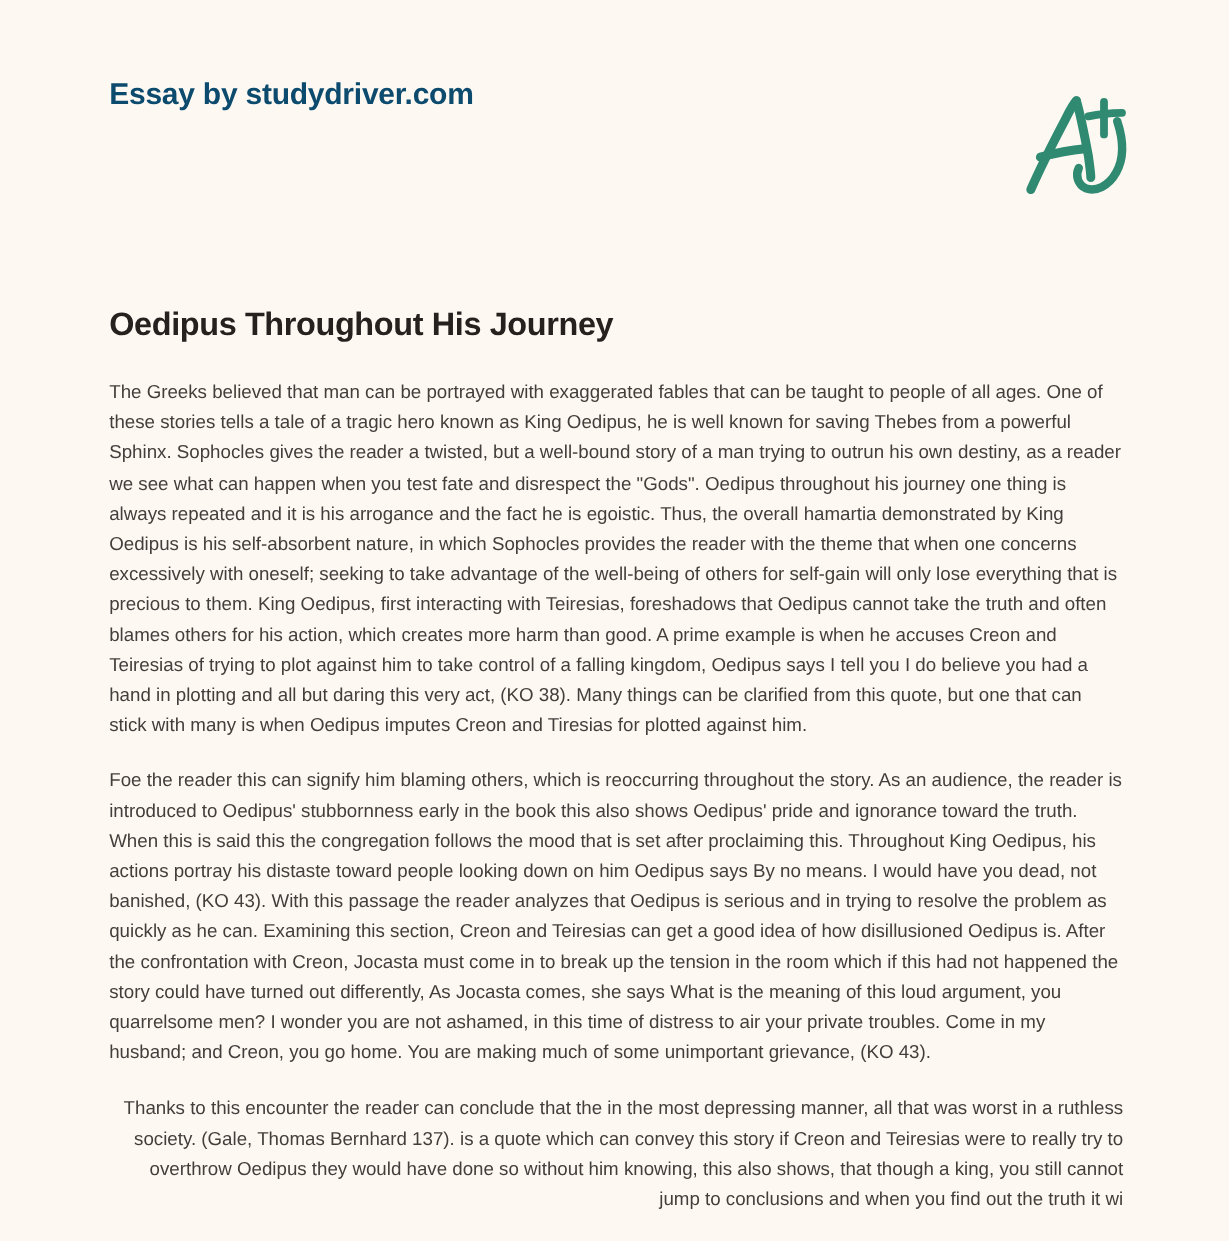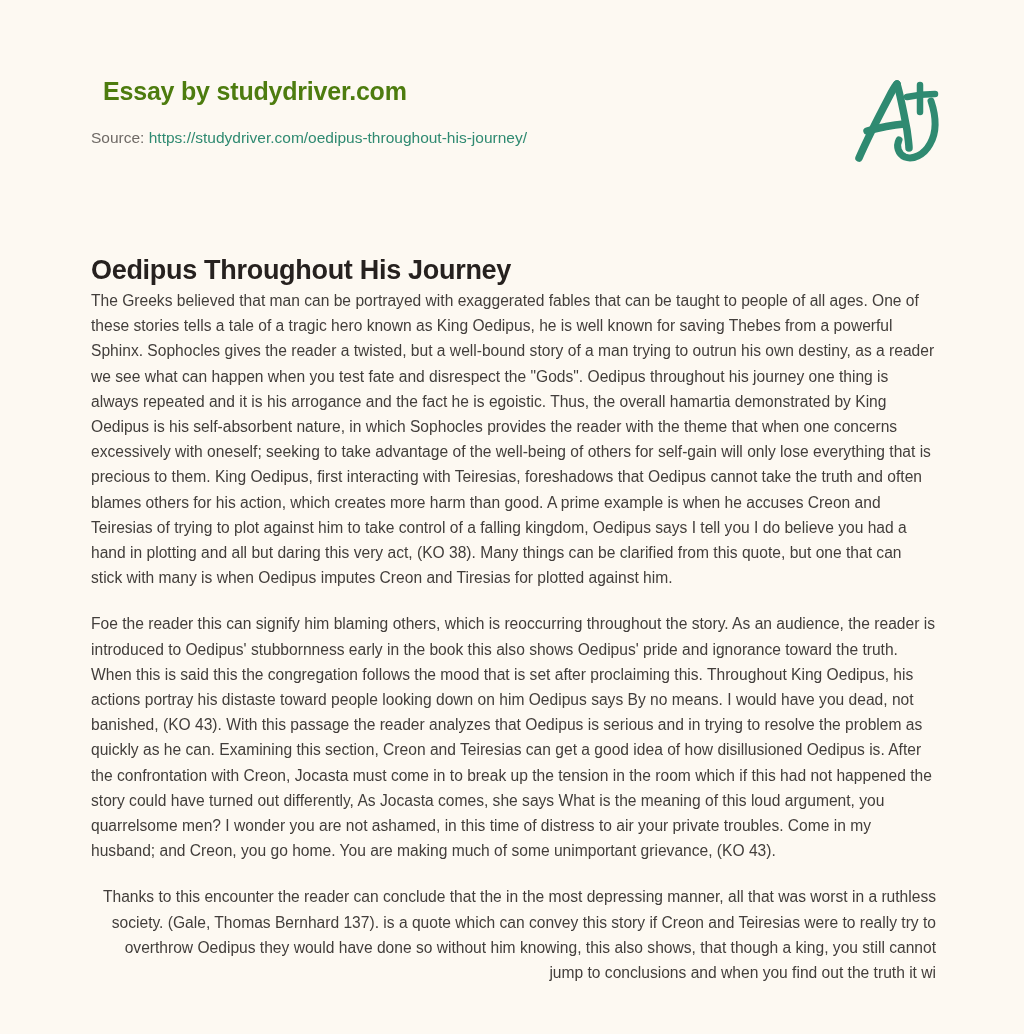--- a/index.html
+++ b/index.html
@@ -30,23 +30,23 @@
     left: 91px;
     top: 62px;
     right: 78px;
     height: 120px;
   }
 
   .brand-line {
     font-size: 25px;
     font-weight: 700;
     letter-spacing: -0.2px;
-    color: #4d7c0f;
+    color: #0c4a6e;
     line-height: 34px;
-    margin: 12px;
+    margin: 0;
   }
 
   .source-line {
     margin: 19px 0 0 0;
     font-size: 15.5px;
     line-height: 22px;
     color: #6f6a66;
     white-space: nowrap;
   }
 
@@ -84,20 +84,21 @@
   .article-title {
     margin: 0;
     font-size: 27px;
     font-weight: 700;
     letter-spacing: -0.3px;
     color: #26211f;
     line-height: 36px;
   }
 
   .body-copy {
+    margin-top: 27px;
   }
 
   .body-copy p {
     margin: 0 0 21px 0;
     font-size: 15.6px;
     line-height: 25.2px;
     color: #423e3b;
     text-align: left;
   }
 
@@ -106,24 +107,20 @@
     text-align: right;
   }
 </style>
 </head>
 <body>
 
 <div class="page">
 
   <div class="header">
     <p class="brand-line">Essay by studydriver.com</p>
-    <p class="source-line">
-      <span class="source-label">Source:</span>
-      <a class="source-url" href="#">https://studydriver.com/oedipus-throughout-his-journey/</a>
-    </p>
   </div>
 
   <div class="logo">
     <svg viewBox="0 0 96 98" xmlns="http://www.w3.org/2000/svg">
       <g fill="none" stroke="#2f8a71" stroke-linecap="round" stroke-linejoin="round">
 
         <path d="M9 86 C16 70 28 46 38 27 C41 21 44 15 47 12" stroke-width="7.5"></path>
 
         <path d="M47 12 C50 22 54 42 57 58 C58 66 59 72 59 76" stroke-width="7.5"></path>
 

